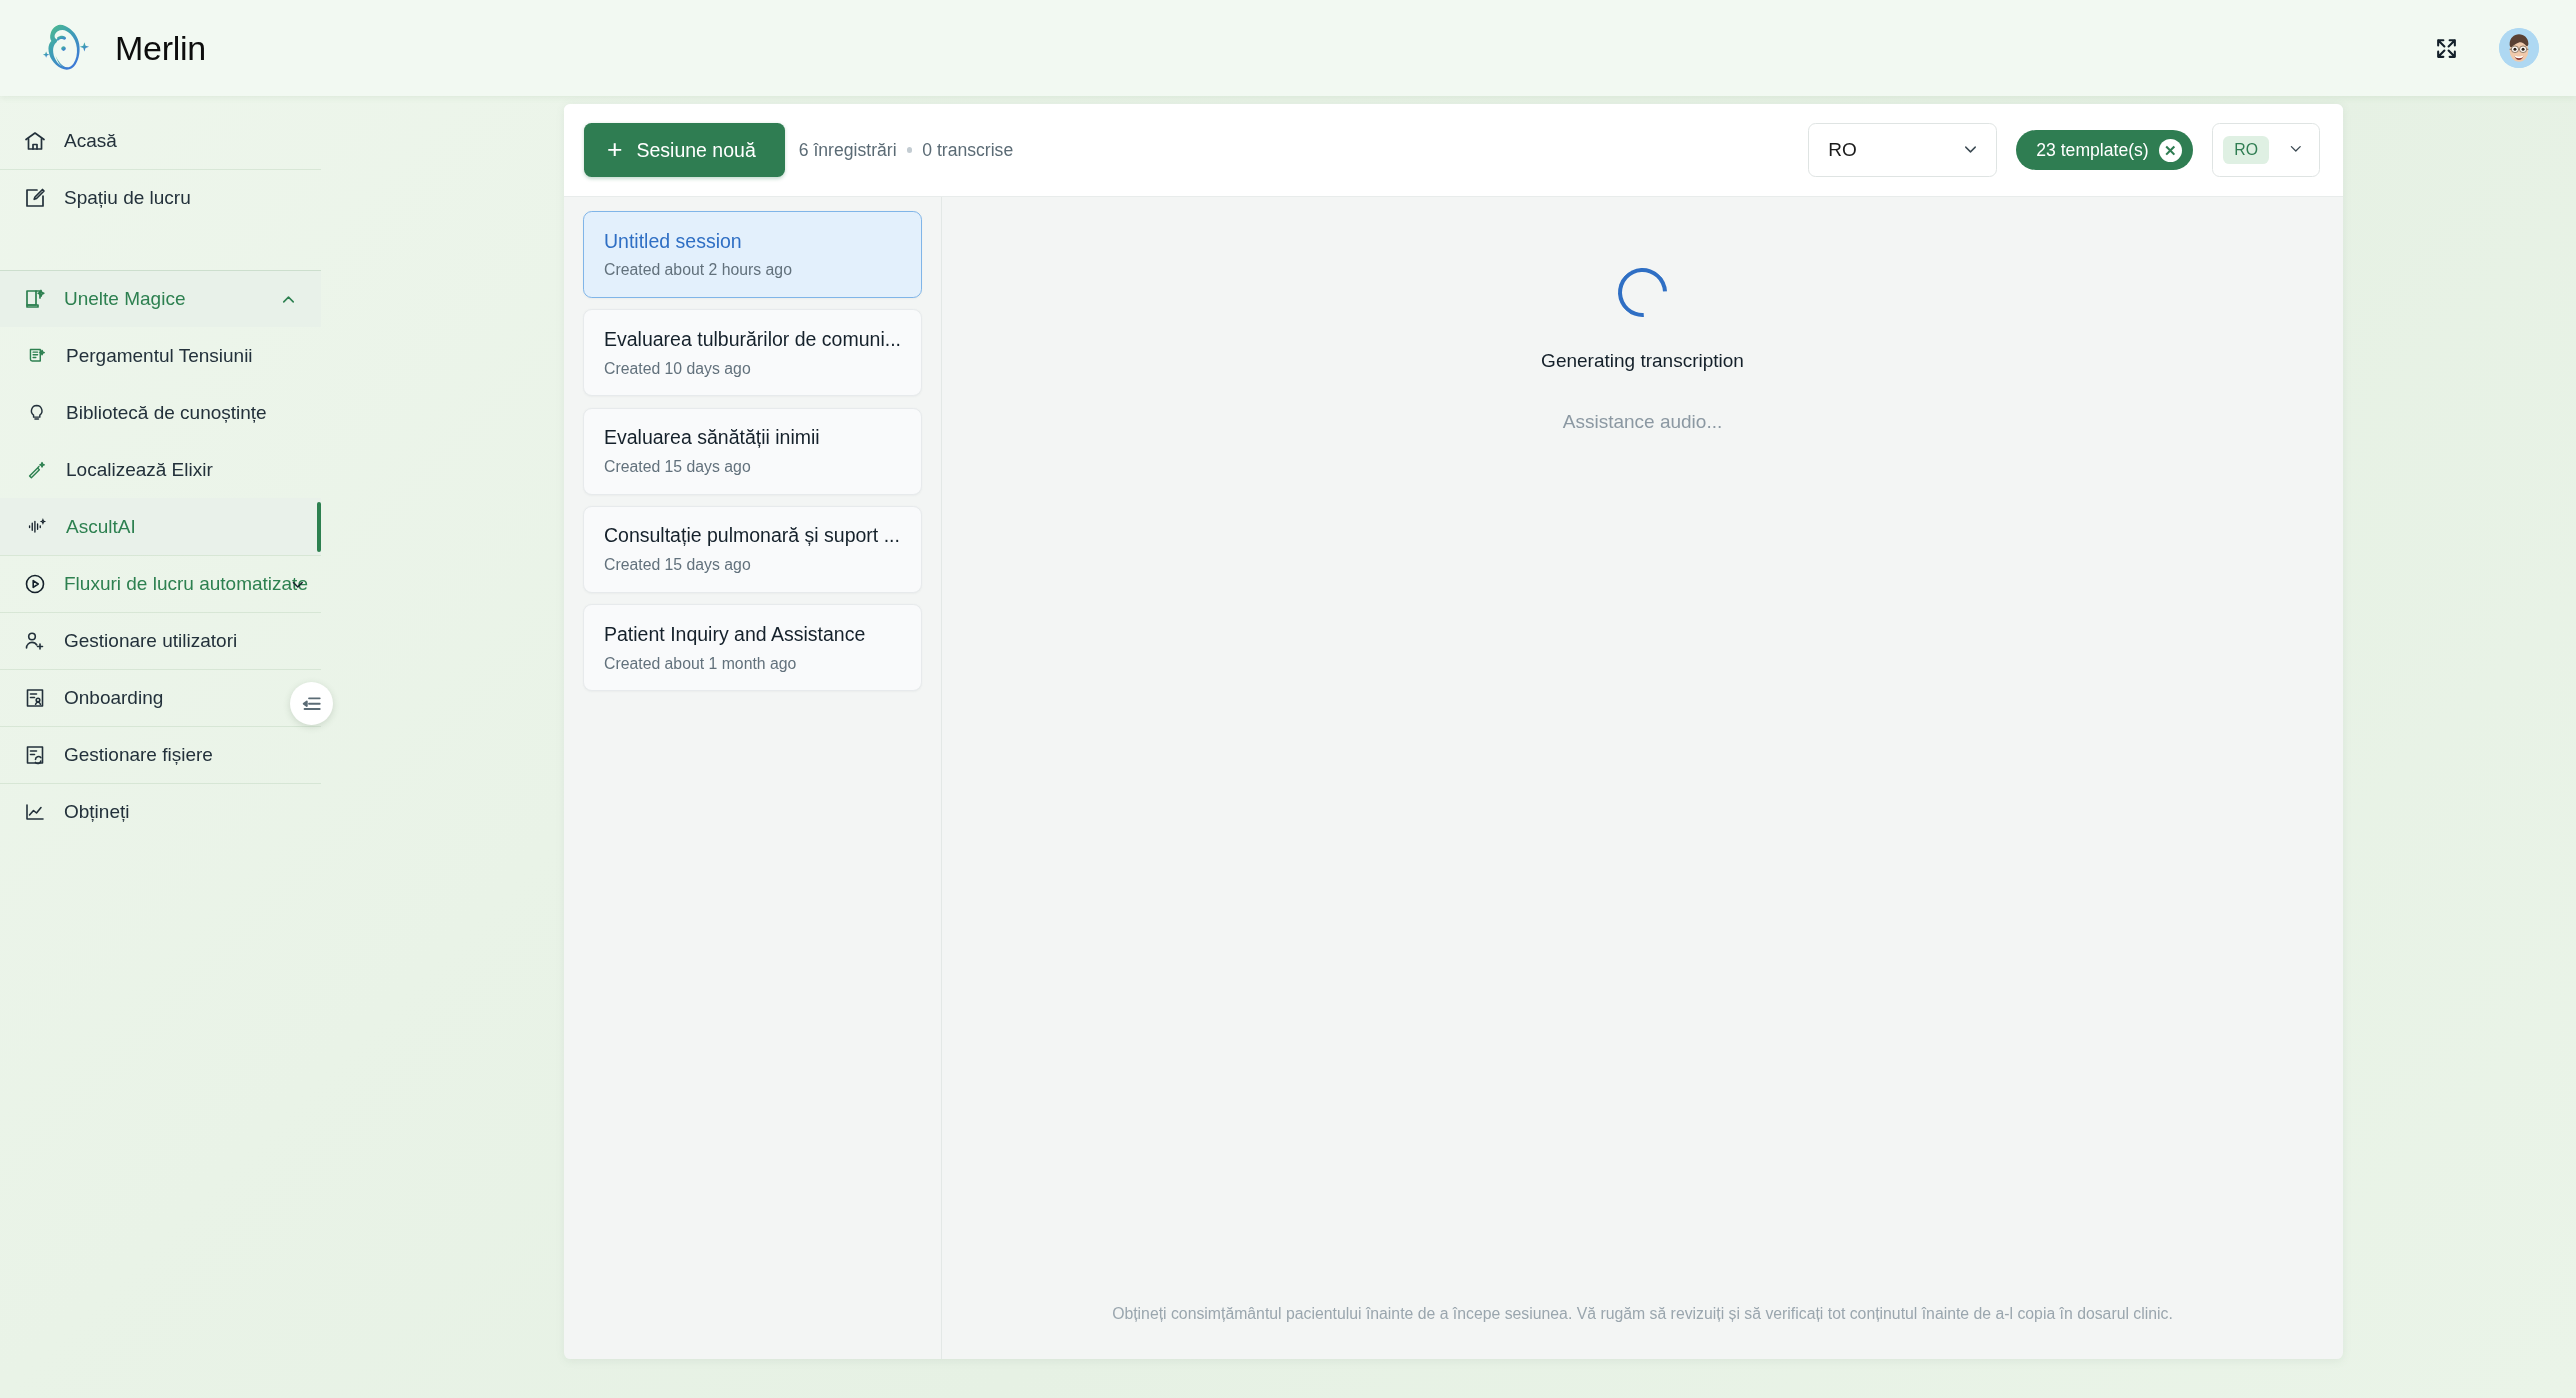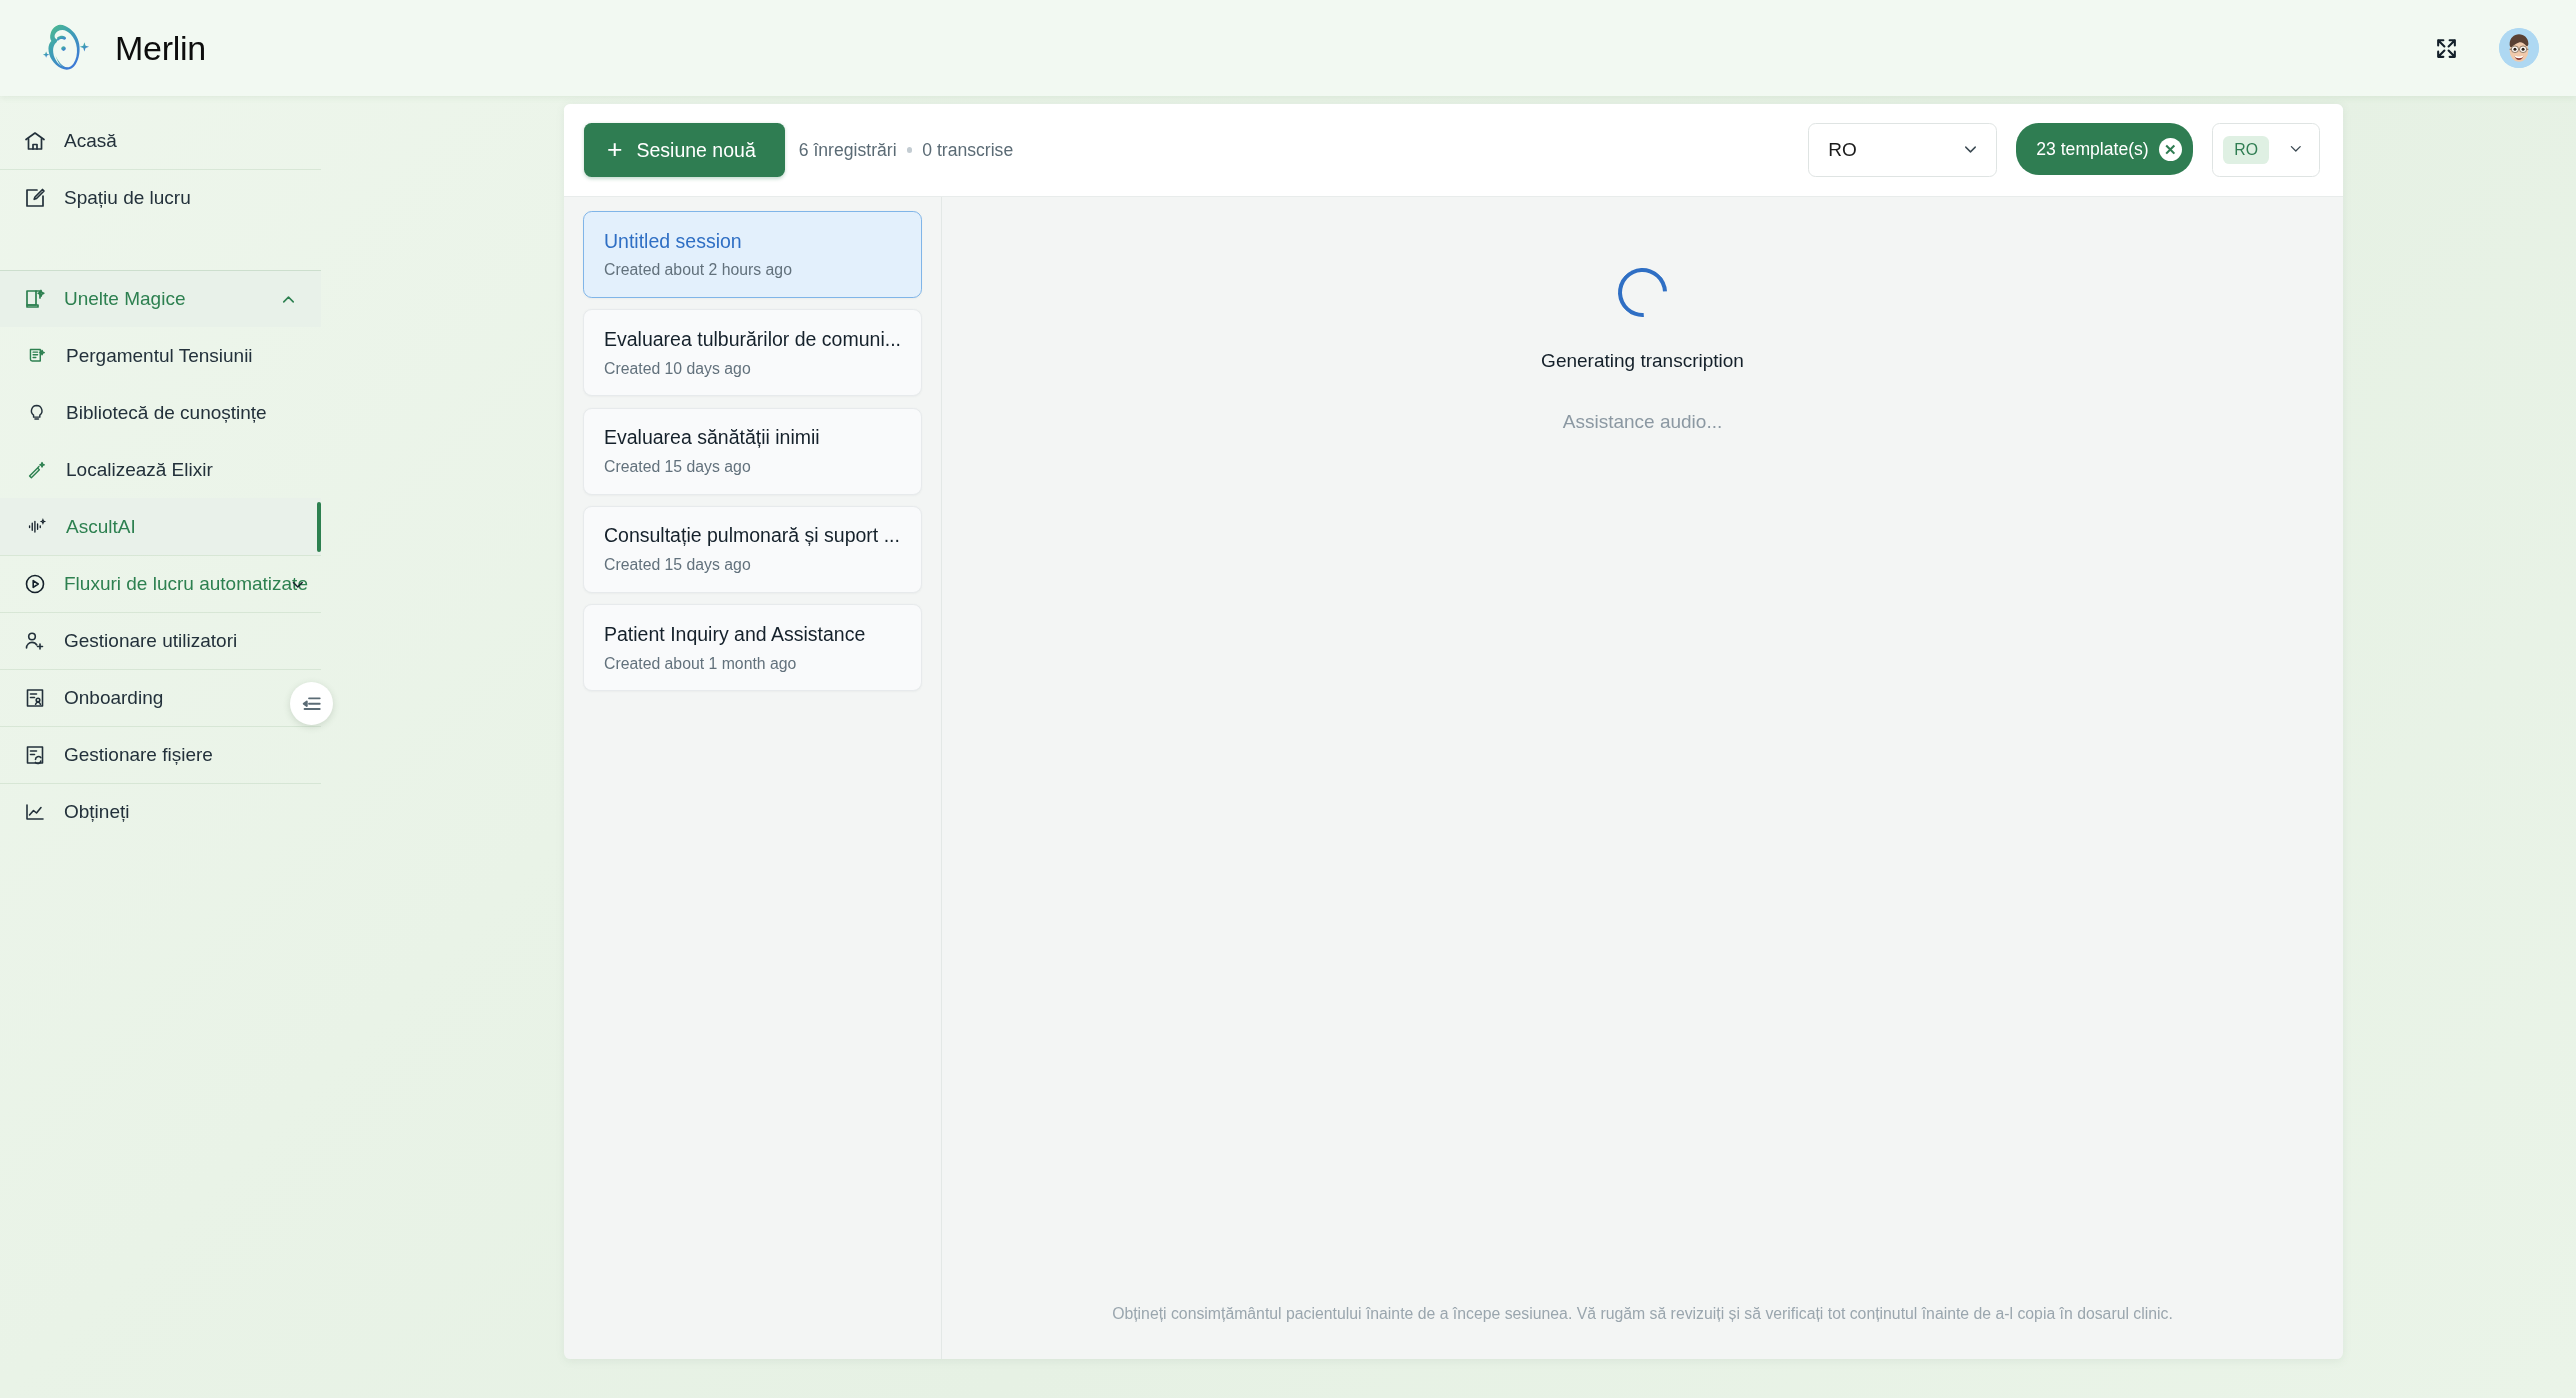--- a/index.html
+++ b/index.html
@@ -125,34 +125,34 @@
     margin-left: 14px;
     font-size: 17.6px; color: #5b6b75;
     display: flex; align-items: center; gap: 10px;
     white-space: nowrap;
   }
   .counts .dot {
     width: 5.7px; height: 5.7px; border-radius: 50%;
     background: #c3ccd2; display: block;
   }
   .toolbar-right {
-    margin-left: auto; display: flex; align-items: flex-start; gap: 19px;
+    margin-left: auto; display: flex; align-items: center; gap: 19px;
   }
   .select-box {
     height: 54px; min-width: 189px;
     border: 0.6px solid #dfe4e3; border-radius: 7.6px;
     background: #ffffff;
     display: flex; align-items: center;
     padding: 0 16.4px 0 19px;
     cursor: pointer;
   }
   .select-box .sel-value { font-size: 19px; color: #1b1b1b; }
   .select-box .sel-chev { margin-left: auto; padding-left: 25px; }
   .template-badge {
-    height: 52px;
+    height: 40px;
     background: #2f7d52; color: #ffffff;
     border-radius: 23px;
     display: flex; align-items: center; gap: 10px;
     padding: 0 11.3px 0 20px;
     font-size: 17.6px; cursor: pointer; white-space: nowrap;
   }
   .badge-x {
     width: 23px; height: 23px; border-radius: 50%;
     background: #ffffff; color: #2f7d52;
     display: flex; align-items: center; justify-content: center;

